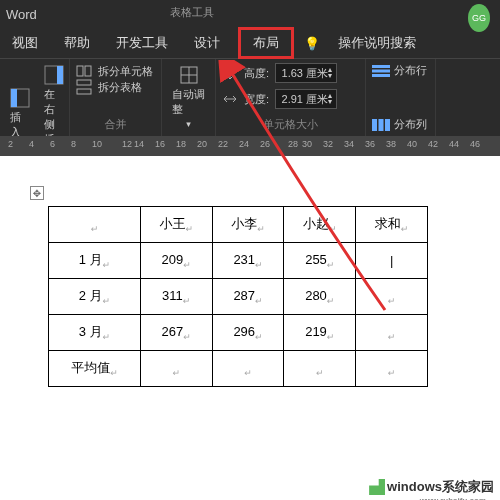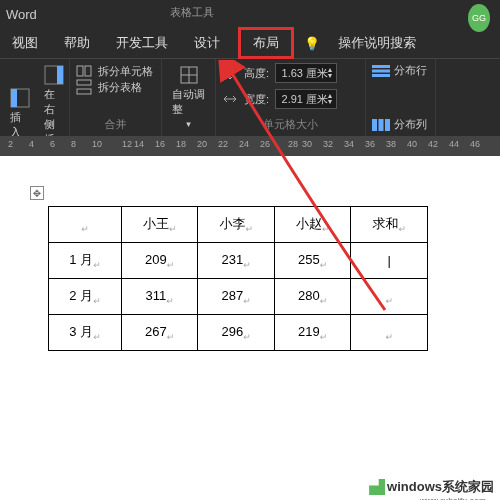--- a/index.html
+++ b/index.html
@@ -216,20 +216,27 @@
       <td><span>280</span><span class="cm">↵</span></td>
       <td><span></span><span class="cm">↵</span></td>
     </tr>
     <tr>
       <td><span>3 月</span><span class="cm">↵</span></td>
       <td><span>267</span><span class="cm">↵</span></td>
       <td><span>296</span><span class="cm">↵</span></td>
       <td><span>219</span><span class="cm">↵</span></td>
       <td><span></span><span class="cm">↵</span></td>
     </tr>
+    <tr>
+      <td><span>平均值</span><span class="cm">↵</span></td>
+      <td><span></span><span class="cm">↵</span></td>
+      <td><span></span><span class="cm">↵</span></td>
+      <td><span></span><span class="cm">↵</span></td>
+      <td><span></span><span class="cm">↵</span></td>
+    </tr>
   </tbody>
     </table>
 </div>
 
 <div class="watermark">
   <div class="wlogo"></div>
   <span>windows系统家园</span>
   <span class="sub">www.ruhaifu.com</span>
 </div>
 

